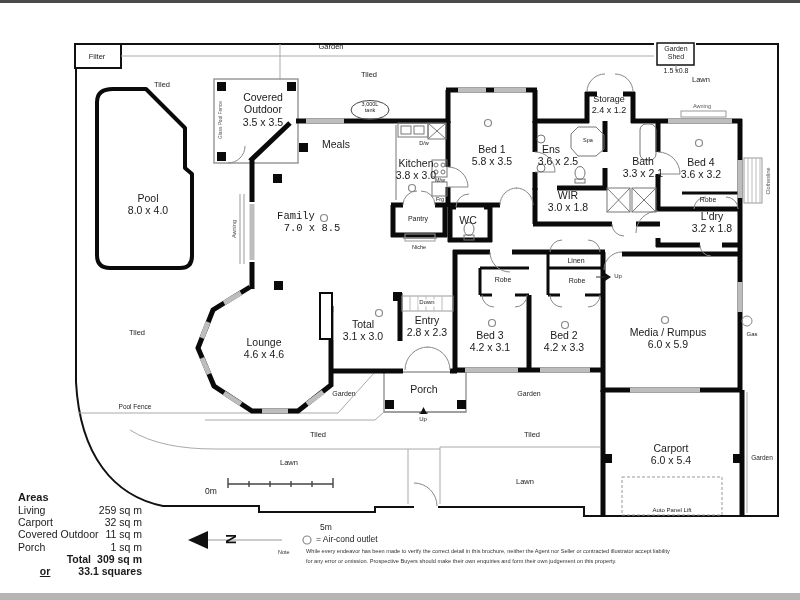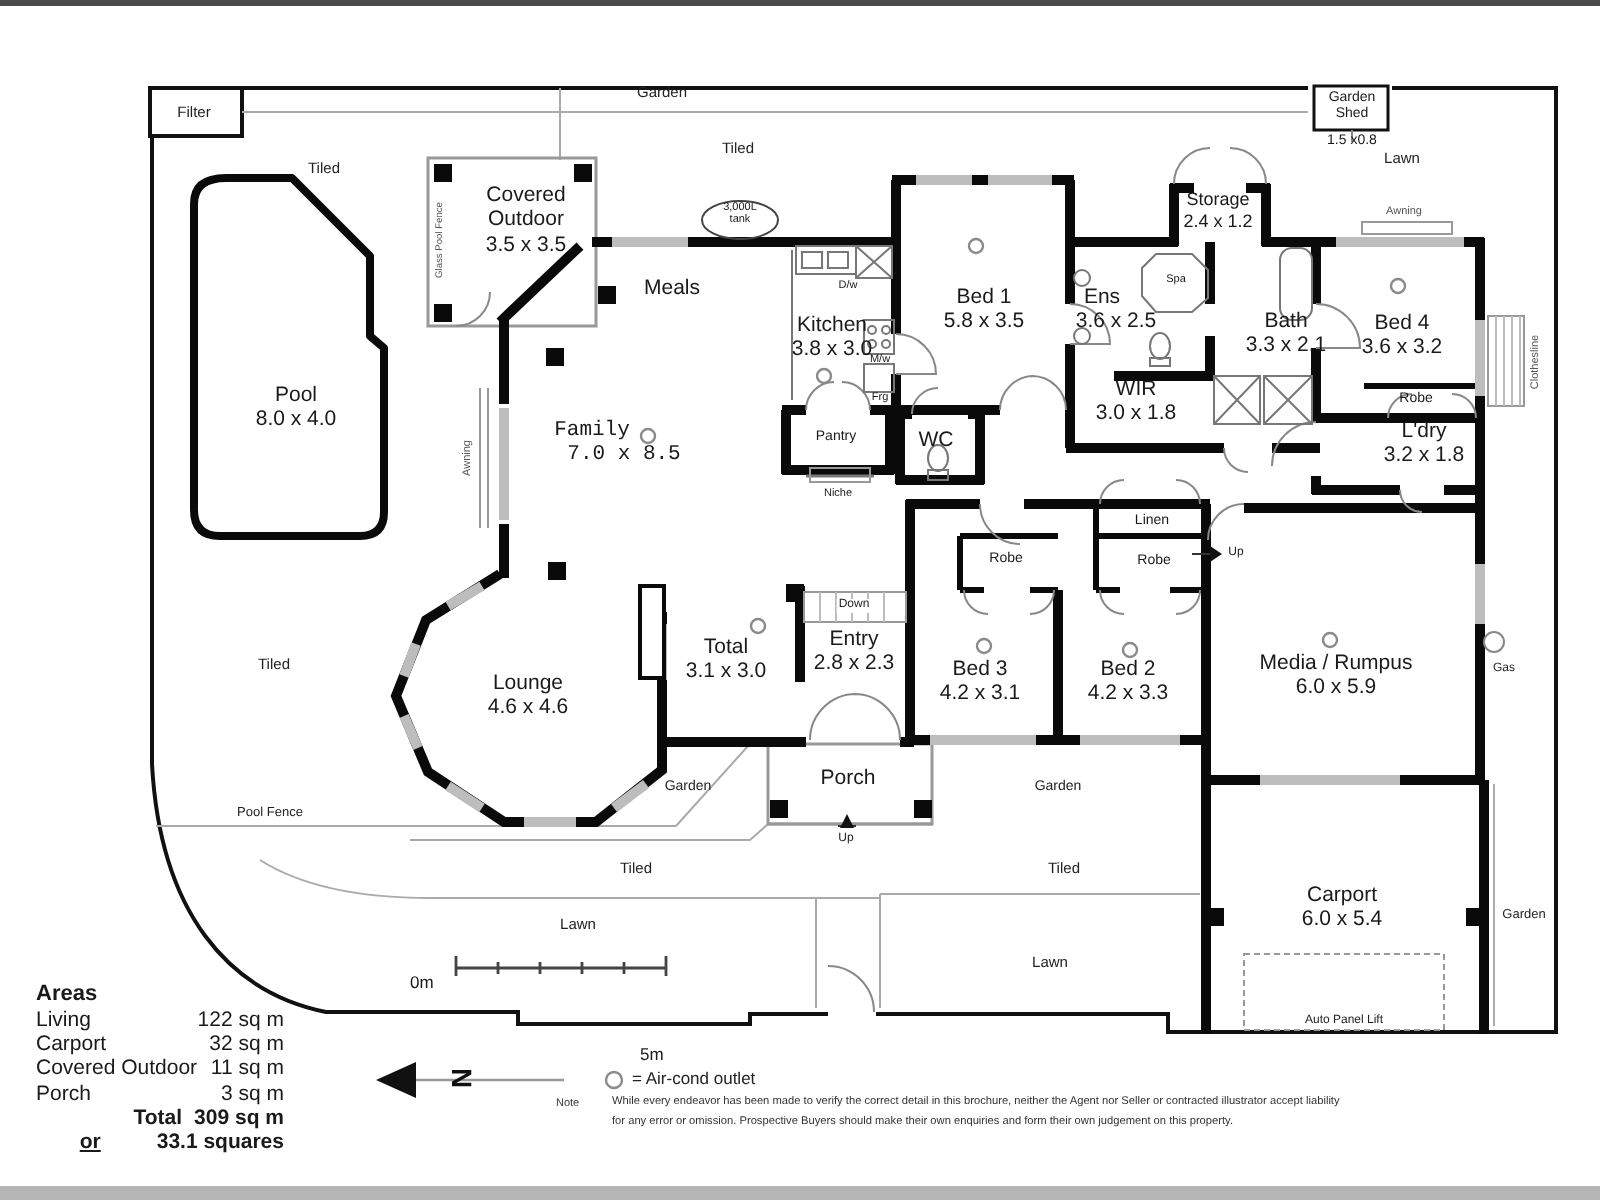--- a/index.html
+++ b/index.html
@@ -344,33 +344,33 @@
   <div class="lbl site-sm" style="left:618px;top:277px;">Up</div>
   <div class="lbl site-sm" style="left:672px;top:511px;">Auto Panel Lift</div>
   <div class="lbl rxs" style="left:424px;top:143px;">D/w</div>
   <div class="lbl rxs" style="left:440px;top:180px;">M/w</div>
   <div class="lbl rxs" style="left:440px;top:199px;">Frg</div>
 
   <div class="areas">
     <div class="hd">Areas</div>
     <div class="arow">
       <span class="l">Living</span>
-      <span class="v">122 sq m</span>
+      <span class="v">259 sq m</span>
     </div>
     <div class="arow">
       <span class="l">Carport</span>
       <span class="v">32 sq m</span>
     </div>
     <div class="arow">
       <span class="l">Covered Outdoor</span>
       <span class="v">11 sq m</span>
     </div>
     <div class="arow">
       <span class="l">Porch</span>
-      <span class="v">3 sq m</span>
+      <span class="v">1 sq m</span>
     </div>
     <div class="arow tot">
       <span class="l">Total</span>
       <span class="v">309 sq m</span>
     </div>
     <div class="arow tot">
       <span class="l" style="margin-right:28px;text-decoration:underline;">or</span>
       <span class="v">33.1 squares</span>
     </div>
   </div>

